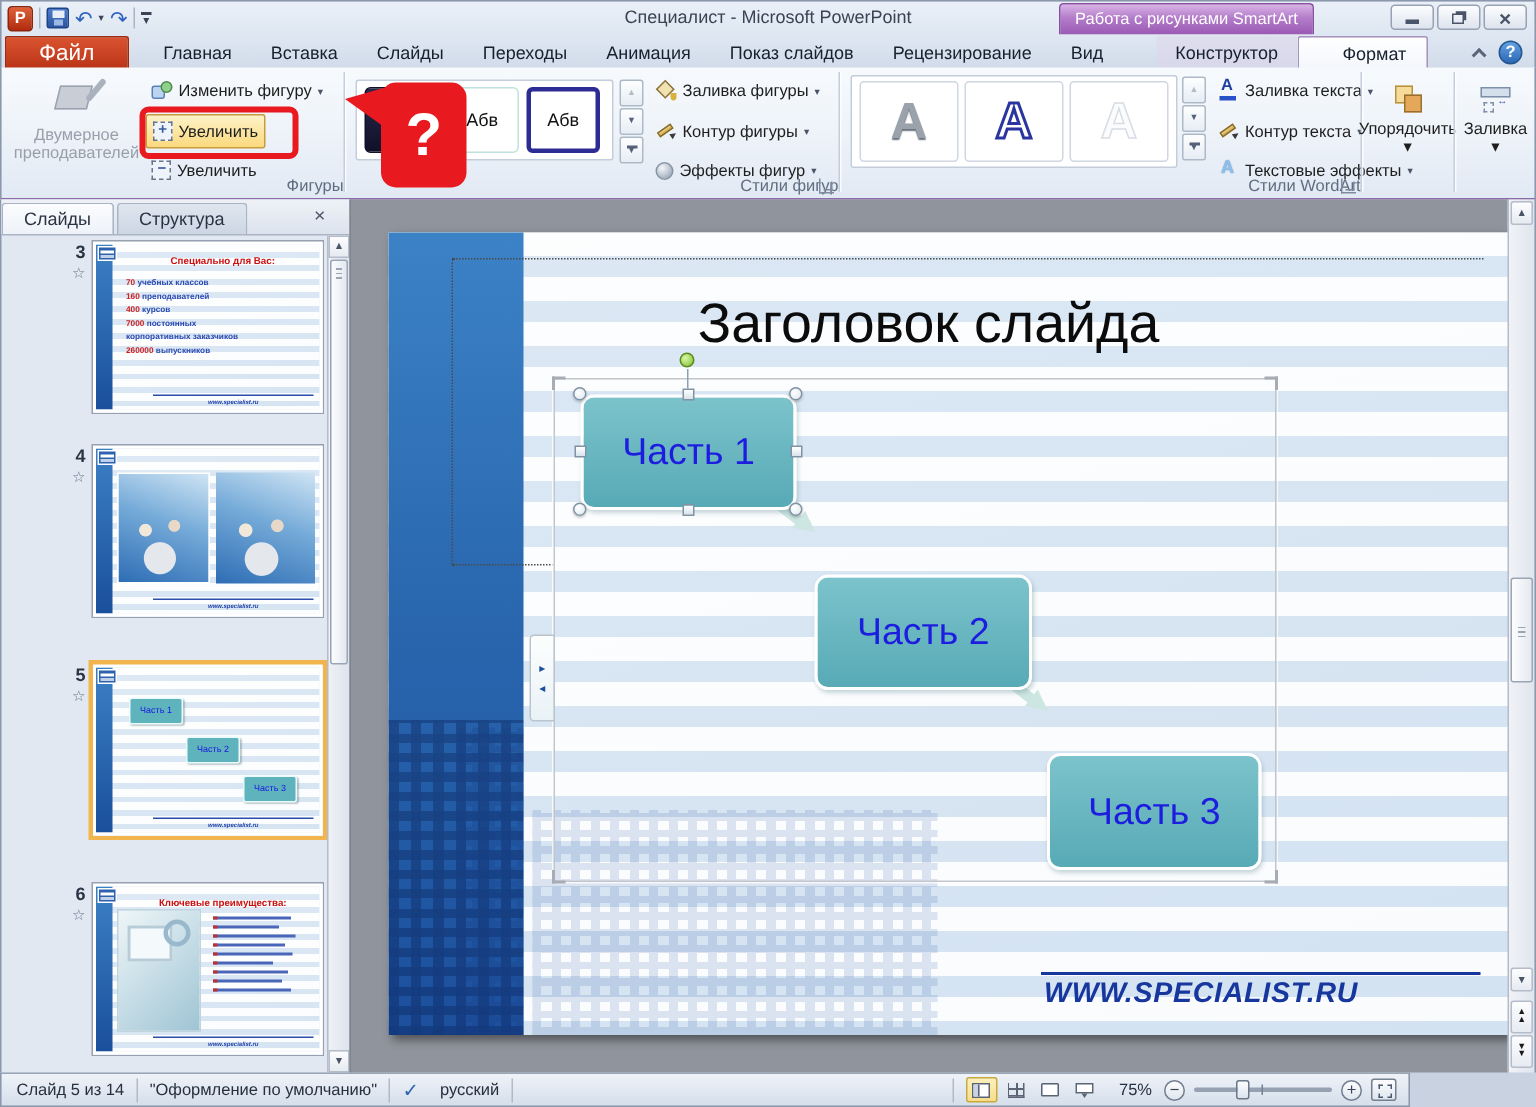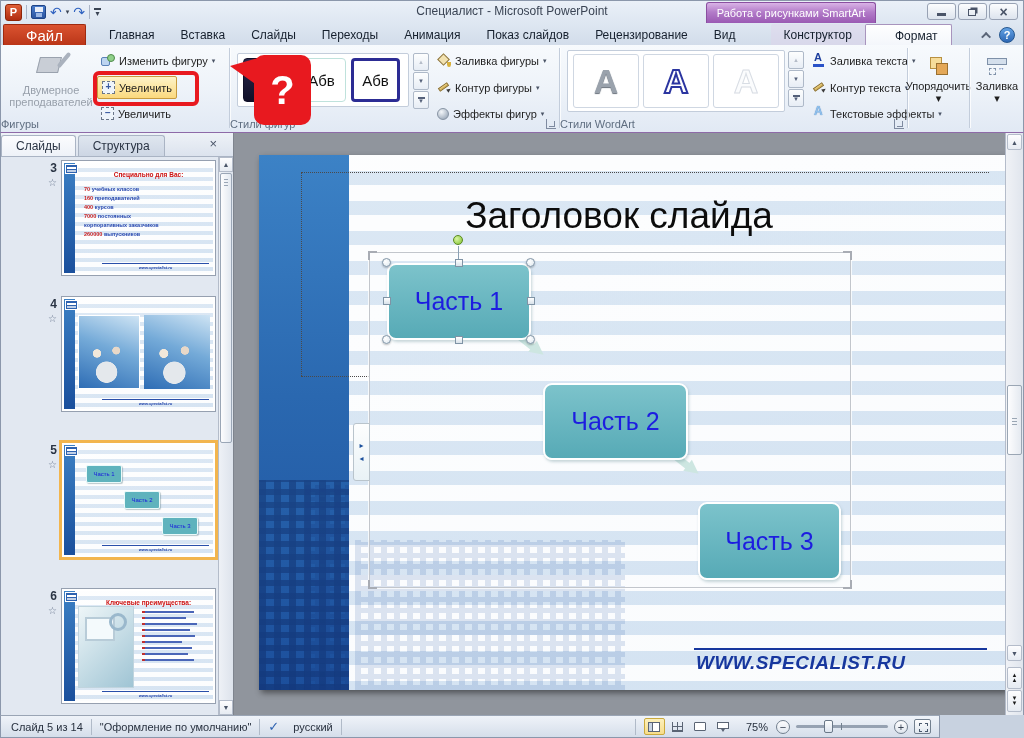--- a/index.html
+++ b/index.html
@@ -36,21 +36,21 @@
   .tab.active { background:linear-gradient(#ffffff,#f3f6fb); border:1px solid #a894bd; border-bottom:none; border-radius:2px 2px 0 0;padding-left:29px; }
   .ribbonctl { position:absolute; right:8px; top:26px; display:flex; align-items:center; gap:8px; }
   .chev { width:7px; height:7px; border-left:2px solid #5a6578; border-top:2px solid #5a6578; transform:rotate(45deg) translateY(2px); }
   .helpbtn { width:16px; height:16px; border-radius:50%; background:linear-gradient(#63a2e4,#2d67b5); border:1px solid #24568f; color:#fff; font-size:11px; font-weight:bold; display:flex; align-items:center; justify-content:center; }
 
   
   .ribbon { position:absolute; left:0; top:45px; width:1024px; height:88px;
     background:linear-gradient(180deg,#f7fafd 0%,#eef3f9 50%,#e1e9f4 100%);
     border-left:1px solid #8b97ab; border-right:1px solid #8b97ab; border-bottom:1px solid #8e6aa8; }
   .rgroup { position:absolute; top:0; height:87px; }
-  .glabel { position:absolute; bottom:2px; left:0; right:0; text-align:left; font-size:11px; color:#5f6e80; }
+  .glabel { position:absolute; bottom:2px; left:0; right:0; text-align:right; font-size:11px; color:#5f6e80; }
   .gsep { position:absolute; top:3px; height:80px; width:1px; background:#c3cddb; box-shadow:1px 0 0 rgba(255,255,255,.8); }
   .bigbtn { position:absolute; display:flex; flex-direction:column; align-items:center; justify-content:flex-start; text-align:center; font-size:11px; line-height:12px; color:#1e1e1e; }
   .bigbtn .bicon { margin:4px 0 3px; }
   .gray { color:#98a0ab; }
   .sbtn { position:absolute; height:23px; display:flex; align-items:center; gap:4px; font-size:11px; color:#1e1e1e; padding:0 4px; white-space:nowrap; }
   .sbtn .dd { font-size:7px; color:#4a5466; }
   .hl { background:linear-gradient(#fdf3c9,#fbd97e); border:1px solid #c79b3e; border-radius:2px; }
   .redbox { position:absolute; left:92px; top:26px; width:106px; height:35px; border:4px solid #e8191f; border-radius:6px; z-index:8; }
   .callout { position:absolute; left:253px; top:10px; width:57px; height:70px; background:#e8191f; border-radius:10px; z-index:9; display:flex; align-items:center; justify-content:center; color:#fff; font-size:40px; font-weight:bold; }
   .callout::before { content:""; position:absolute; left:-24px; top:3px; border-top:8px solid transparent; border-bottom:20px solid transparent; border-right:28px solid #e8191f; }
@@ -79,21 +79,21 @@
   .i-aeff i { position:absolute; left:2px; top:-3px; font-size:12px; color:#8fc0ec; font-style:normal; text-shadow:0 0 1px #3a74b4; }
   .i-arrange { width:22px; height:22px; position:relative; }
   .i-arrange i { position:absolute; left:2px; top:2px; width:12px; height:12px; background:#f6dc9a; border:1px solid #b89040; }
   .i-arrange b { position:absolute; right:2px; bottom:2px; width:12px; height:12px; background:#e4a858; border:1px solid #9a7030; }
   .i-size { width:22px; height:22px; position:relative; }
   .i-size i { position:absolute; left:1px; top:3px; width:20px; height:7px; background:#d4dfec; border:1px solid #7e90a8; }
   .i-size b { position:absolute; left:3px; bottom:2px; width:7px; height:7px; border:1px dashed #7e90a8; }
   .i-size u { position:absolute; right:3px; bottom:3px; font-size:7px; color:#3a5aa0; text-decoration:none; }
 
   .gallery { position:absolute; background:#fff; border:1px solid #c3cddb; border-radius:2px; display:flex; align-items:center; gap:5px; padding:0 5px; }
-  .gitem { width:49px; height:44px; border:1px solid #cfd7e2; border-radius:4px; background:#fff; display:flex; align-items:center; justify-content:center; font-size:15px; color:#111; }
+  .gitem { width:49px; height:44px; border:1px solid #cfd7e2; border-radius:4px; background:#fff; display:flex; align-items:center; justify-content:center; font-size:12px; color:#111; }
   .gitem.dark { background:linear-gradient(#2a2a4e,#101028); color:#fff; border-color:#101028; }
   .gitem.teal { border:1.5px solid #bfe2dc; }
   .gitem.blue { border:3px solid #2c2c94; }
   .scrollcol { position:absolute; width:16px; display:flex; flex-direction:column; gap:1px; }
   .scb { height:18px; border:1px solid #aeb9c8; background:linear-gradient(#fdfefe,#e7edf5); border-radius:2px; display:flex; align-items:center; justify-content:center; font-size:6px; color:#55617a; }
   .scb.dis { color:#b4bcc8; }
   .scb .morebar { display:flex; flex-direction:column; align-items:center; line-height:3px; }
   .scb .morebar i { width:7px; height:1.5px; background:#55617a; margin-bottom:1.5px; }
   .witem { width:66px; height:54px; border:1px solid #cfd7e2; border-radius:3px; background:#fff; display:flex; align-items:center; justify-content:center; font-size:34px; font-weight:bold; }
   .wa1 { color:#9aa2ac; text-shadow:0 1px 1px #6a727c; }

